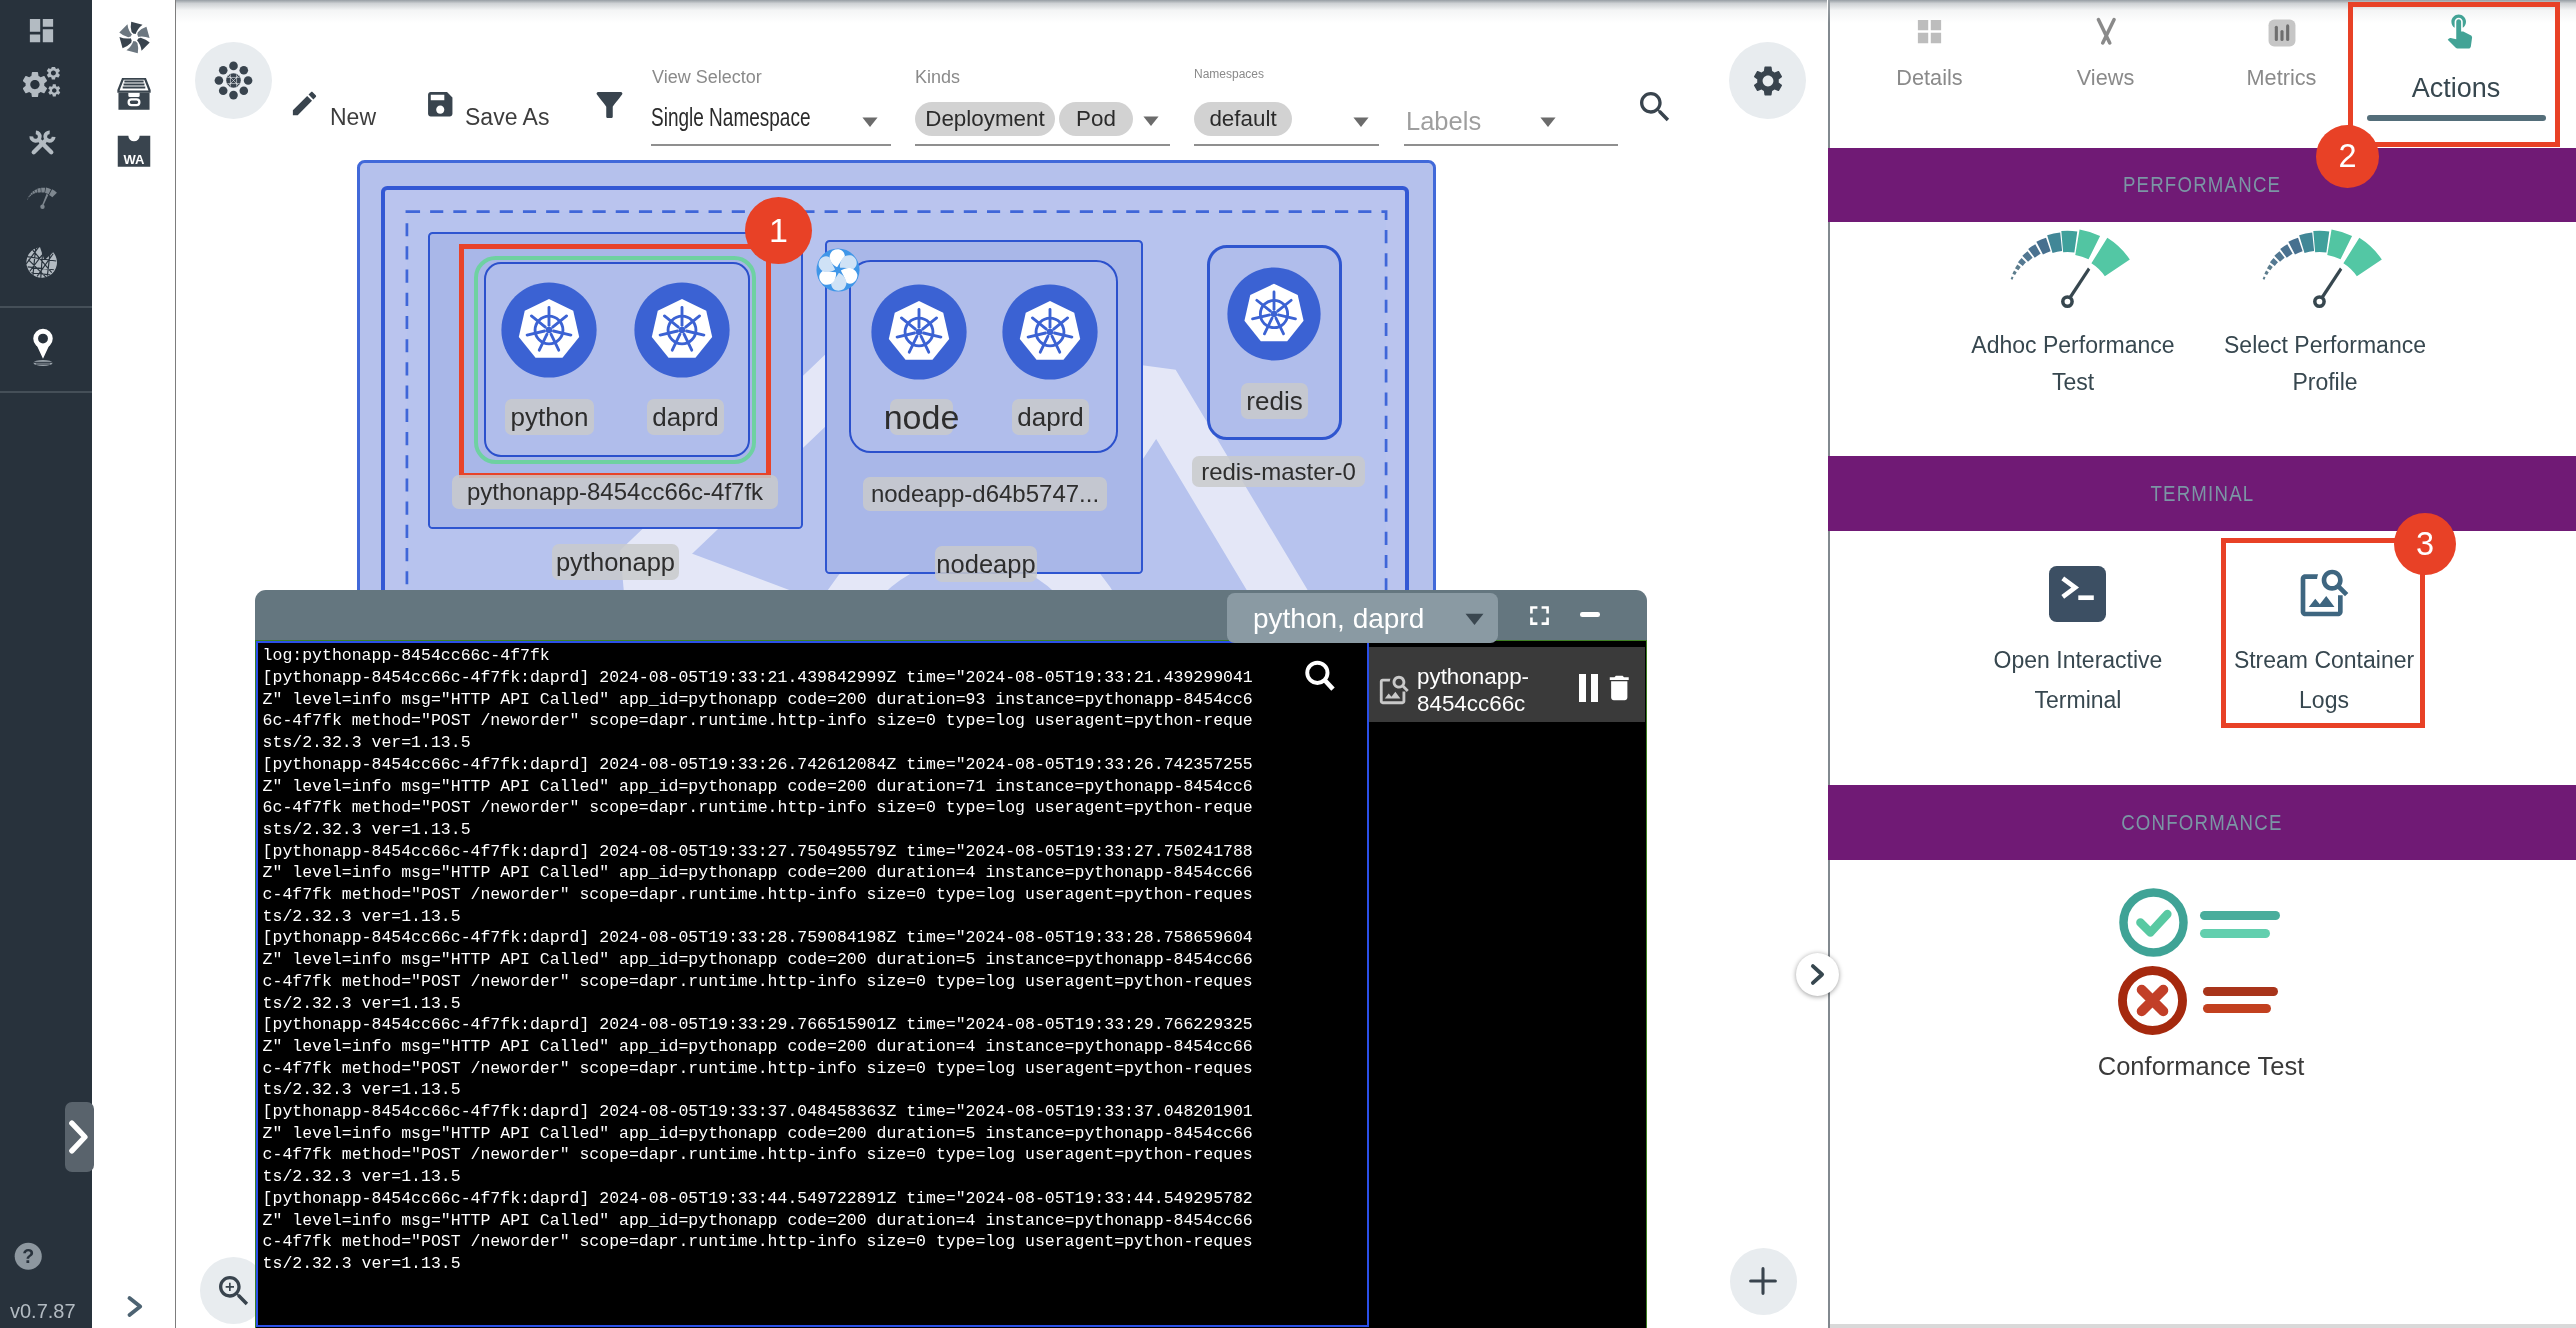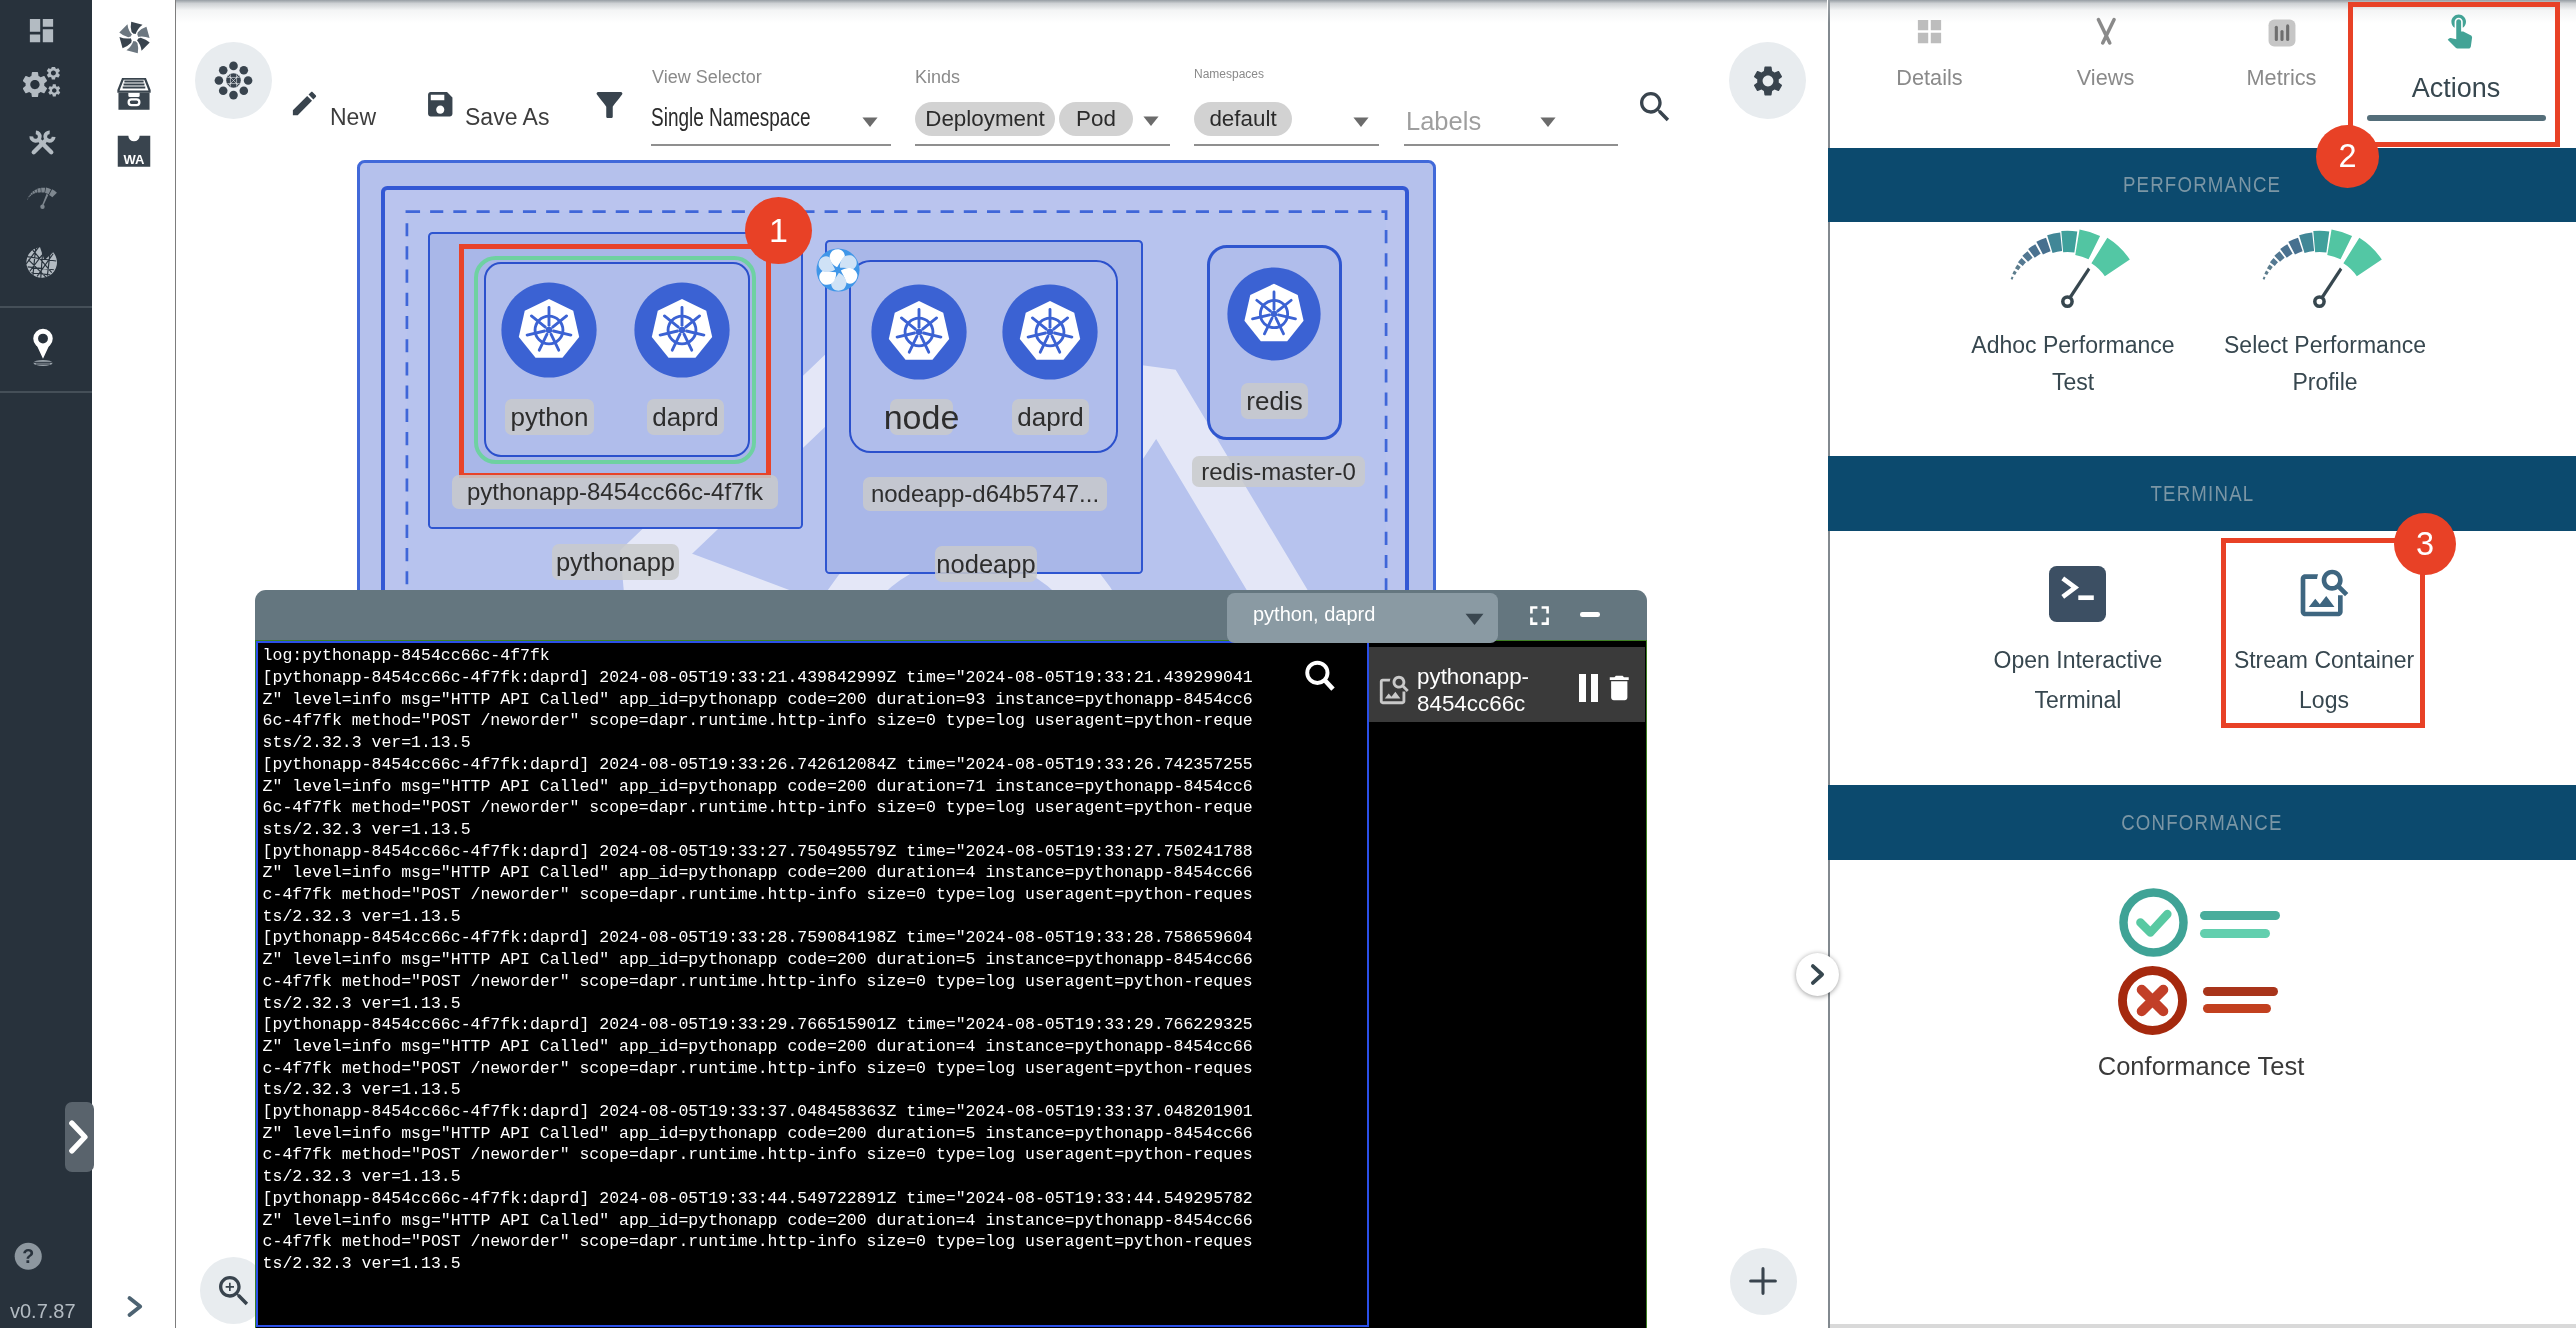--- a/index.html
+++ b/index.html
@@ -10,21 +10,21 @@
   #sidebar2 { left:92px; top:0; width:84px; height:1329px; background:#fff;
     border-right:1.5px solid #7d7d7d; z-index:25;text-decoration:underline; }
   #main { left:176px; top:0; width:1651px; height:1329px; background:#fff; overflow:hidden; }
   #rightpanel { left:1828px; top:0; width:748px; height:1329px; background:#fff; z-index:5; }
   .ctr { text-align:center; color:#37474f; font-size:23px; }
   .topshadow { left:0; top:0; right:0; height:23px;
     background:linear-gradient(#969da3 0%, rgba(165,171,176,0.55) 15%, rgba(205,209,212,0.22) 45%, rgba(255,255,255,0) 100%); }
   .circbtn { border-radius:50%; background:#e8ecef; }
   .chip { background:rgba(201,202,203,0.85); border-radius:7px; color:#2d2d2d;
     display:flex; align-items:center; justify-content:center; white-space:nowrap; }
-  .band { left:0; width:748px; height:75px; background:#0c4a6e; color:#7b96a5;
+  .band { left:0; width:748px; height:75px; background:#701a75; color:#7b96a5;
     font-size:21.7px; letter-spacing:1.4px; display:flex; align-items:center; justify-content:center; }
   .band span { display:inline-block; transform:scaleX(0.86); }
   .redbox { border:5.4px solid #e84126; }
   .redbadge { border-radius:50%; background:#e84126; color:#fff; display:flex;
     align-items:center; justify-content:center; }
 </style>
 </head>
 <body>
 <div class="abs" id="main">
     <div class="abs topshadow"></div>
@@ -245,21 +245,21 @@
         <div class="abs" style="left:48px;top:15.5px;font-size:22.4px;line-height:27px;color:#fff">pythonapp-<br>8454cc66c</div>
         <div class="abs" style="left:210px;top:27px;width:7px;height:28px;background:#fff"></div>
         <div class="abs" style="left:222px;top:27px;width:7px;height:28px;background:#fff"></div>
         <svg class="abs" style="left:234px;top:24px" width="32.5" height="34" viewBox="0 0 24 24" fill="#fff">
           <path d="M6 19c0 1.1.9 2 2 2h8c1.1 0 2-.9 2-2V7H6v12zM19 4h-3.5l-1-1h-5l-1 1H5v2h14V4z"></path>
         </svg>
       </div>
     </div>
   </div>
   <div class="abs" style="left:972px;top:3.1px;width:271px;height:50px;background:#8a9aa3;border-radius:7.7px">
-    <div class="abs" style="left:26px;top:10px;font-size:20px;color:#fff">python, daprd</div>
+    <div class="abs" style="left:26px;top:10px;font-size:28px;color:#fff">python, daprd</div>
     <svg class="abs" style="left:236px;top:18.6px" width="23" height="14.7" viewBox="0 0 28 18">
         <polygon points="3,2 25,2 14,16" fill="#3a4750"></polygon>
       </svg>
   </div>
   <svg class="abs" style="left:1272px;top:13px" width="25" height="25" viewBox="0 0 24 24" fill="#fff">
     <path d="M3 3h7v2.5H5.5V10H3V3zm11 0h7v7h-2.5V5.5H14V3zM3 14h2.5v4.5H10V21H3v-7zm15.5 0H21v7h-7v-2.5h4.5V14z"></path>
   </svg>
   <div class="abs" style="left:1325px;top:22.4px;width:20px;height:4.6px;background:#fff;border-radius:2.3px"></div>
   <svg class="abs" style="left:1046px;top:68px" width="39" height="39" viewBox="0 0 50 50">
     <circle cx="21" cy="19" r="13" fill="none" stroke="#fff" stroke-width="5"></circle>

